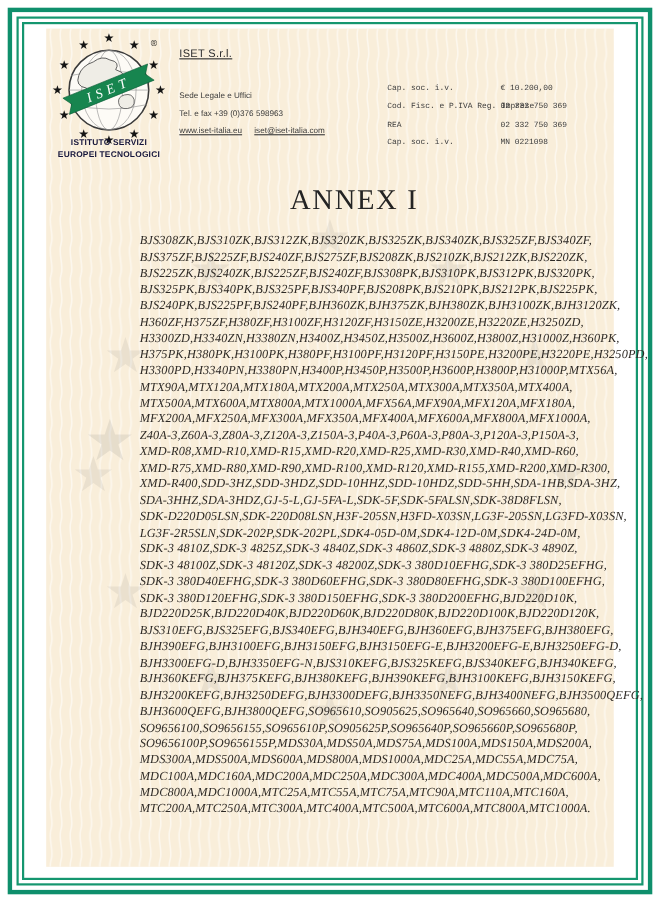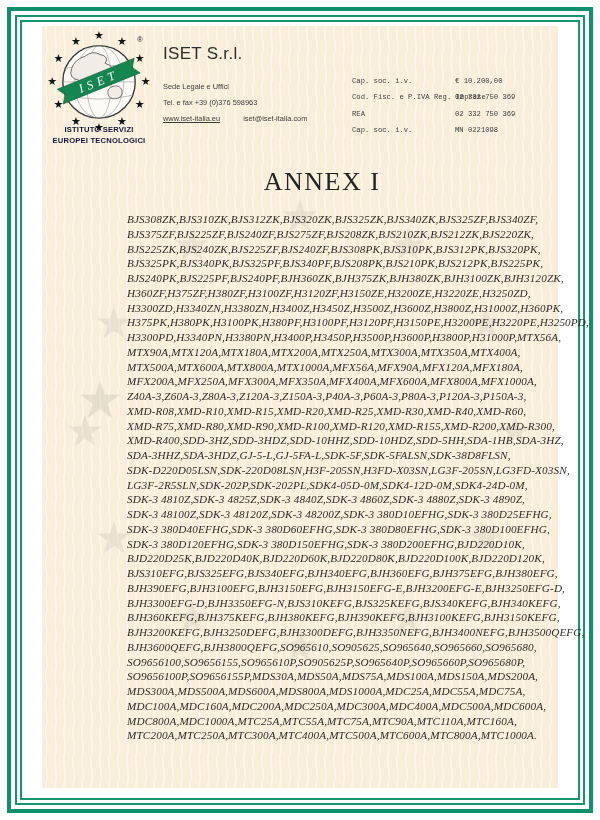--- a/index.html
+++ b/index.html
@@ -9,23 +9,23 @@
   .frame-outer{position:absolute;inset:7px;border:4px solid #0f8f6c;pointer-events:none;}
   .frame-mid{position:absolute;inset:15px;border:2px solid #15966f;pointer-events:none;}
   .frame-inner{position:absolute;inset:20px;border:2px solid #15966f;pointer-events:none;}
   
   .paper{position:absolute;left:42px;top:26px;width:516px;height:762px;background:#f9eeda;}
   .waves,.watermark{position:absolute;left:0;top:0;width:100%;height:100%;pointer-events:none;}
   
   .logo-svg{position:absolute;left:4px;top:2px;}
   .logo-caption{position:absolute;left:0px;top:99px;width:114px;text-align:center;
     font-size:7.6px;font-weight:bold;color:#14143a;line-height:10.5px;letter-spacing:0.2px;}
-  .company-name{position:absolute;left:121px;top:18px;font-size:17px;color:#2c2c2c;letter-spacing:0.3px;}
+  .company-name{position:absolute;left:121px;top:18px;font-size:10px;color:#2c2c2c;letter-spacing:0.3px;text-decoration:underline;}
   .address-block{position:absolute;left:121px;top:53px;font-size:7.4px;color:#3b3b3b;line-height:16.2px;white-space:nowrap;}
-  .email-link{color:#3b3b3b;margin-left:12px;}
+  .email-link{text-decoration:underline;color:#3b3b3b;}
   .website{margin-right:9px;text-decoration:underline;}
   .registry{position:absolute;left:310px;top:51px;font-size:7.2px;color:#3b3b3b;}
   .registry .row{display:flex;height:16.3px;align-items:flex-start;white-space:nowrap;font-family:Liberation Mono, monospace;}
   .registry .lab{width:103px;}
   .registry .val{}
   
   .annex-title{position:absolute;left:60px;top:141px;width:440px;text-align:center;
     font-family:"Liberation Serif",serif;font-size:26px;color:#242424;letter-spacing:1.5px;}
   .code-list{position:absolute;left:85px;top:186px;right:8px;
     font-family:"Liberation Serif",serif;font-size:11.2px;color:#2e2a26;letter-spacing:0.14px;}

